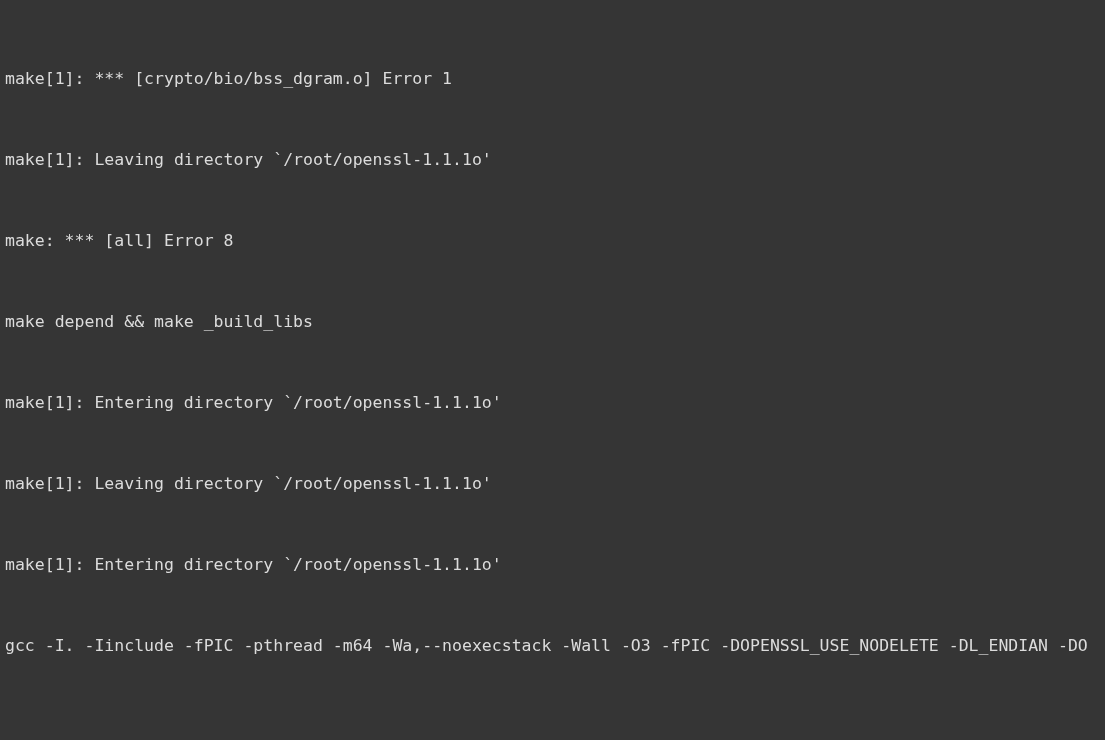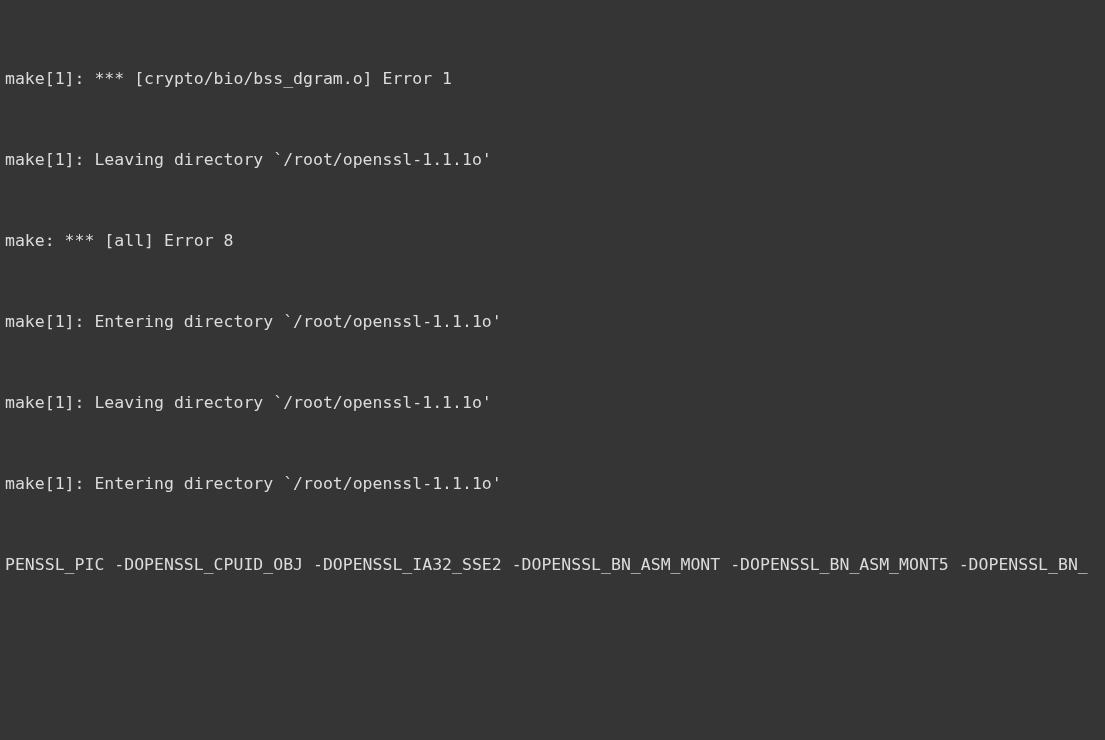--- a/index.html
+++ b/index.html
@@ -35,24 +35,25 @@
     content: " ";
   }
 </style>
 </head>
 <body style="background: rgb(53, 53, 53);">
 
 <div id="terminal" style="background: rgb(53, 53, 53); color: rgb(220, 220, 220); margin-top: 8px;">
   <div class="line">make[1]: *** [crypto/bio/bss_dgram.o] Error 1</div>
   <div class="line">make[1]: Leaving directory `/root/openssl-1.1.1o'</div>
   <div class="line">make: *** [all] Error 8</div>
+  <div class="line">make depend &amp;&amp; make _build_libs</div>
   <div class="line">make[1]: Entering directory `/root/openssl-1.1.1o'</div>
   <div class="line">make[1]: Leaving directory `/root/openssl-1.1.1o'</div>
   <div class="line">make[1]: Entering directory `/root/openssl-1.1.1o'</div>
-  <div class="line">PENSSL_PIC -DOPENSSL_CPUID_OBJ -DOPENSSL_IA32_SSE2 -DOPENSSL_BN_ASM_MONT -DOPENSSL_BN_ASM_MONT5 -DOPENSSL_BN_</div>
+  <div class="line">gcc -I. -Iinclude -fPIC -pthread -m64 -Wa,--noexecstack -Wall -O3 -fPIC -DOPENSSL_USE_NODELETE -DL_ENDIAN -DO</div>
   
   
   
   
   
   
   
   
   
   

